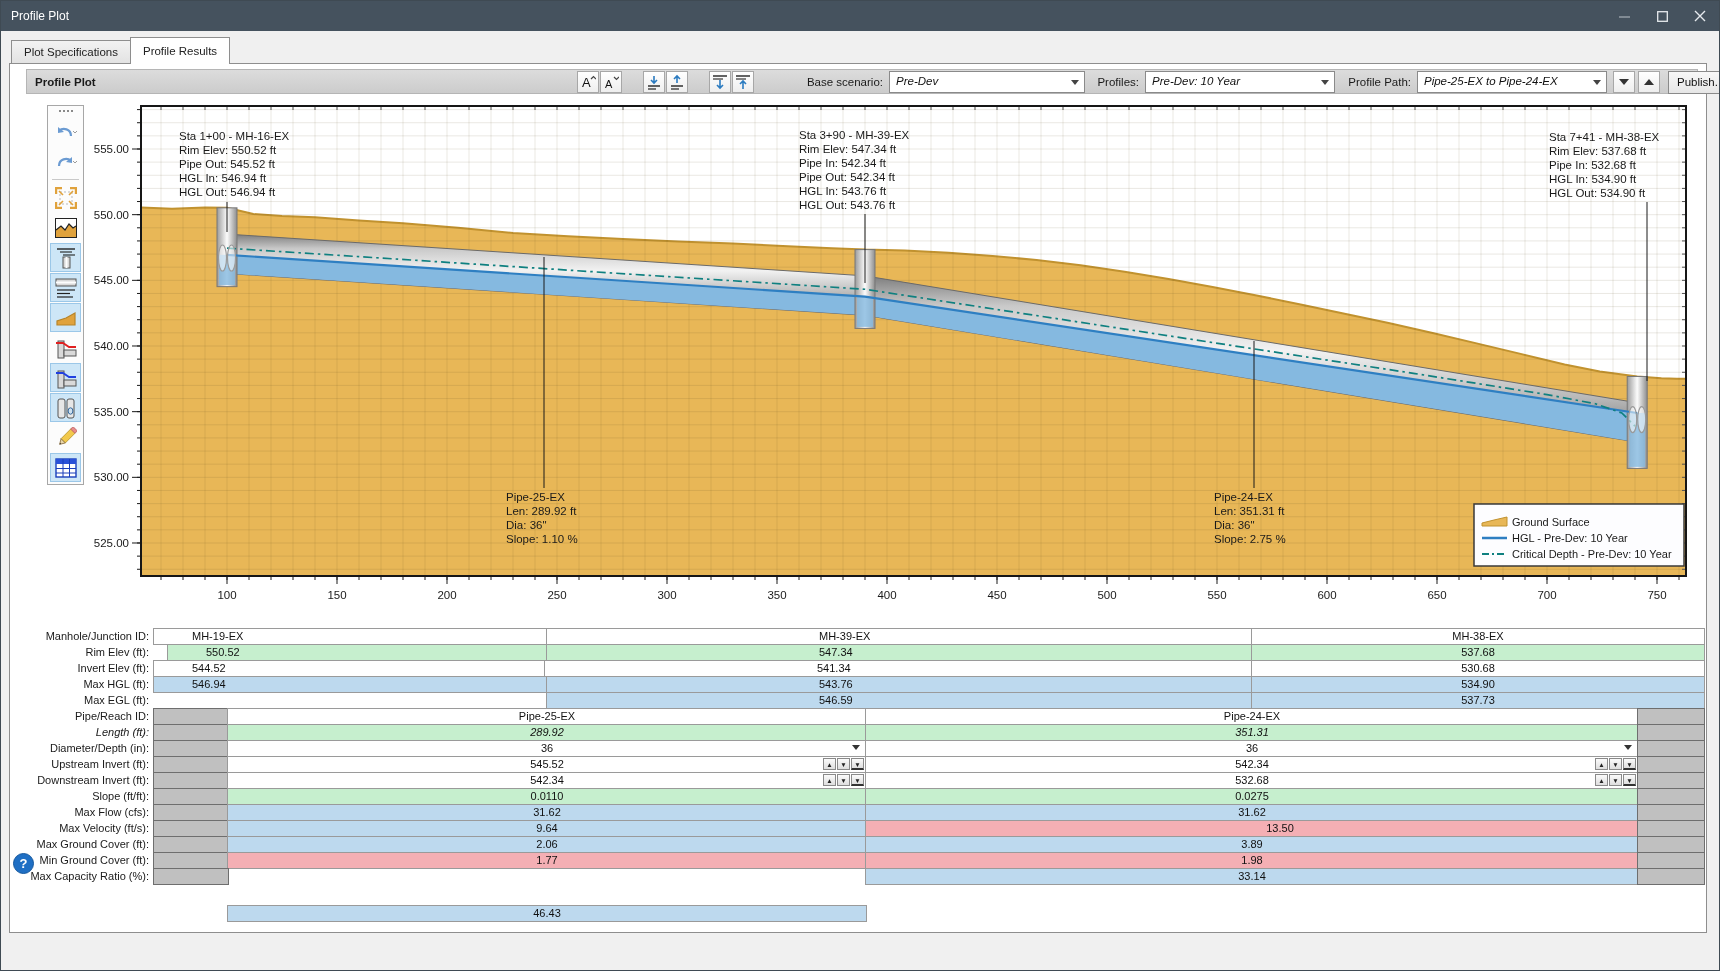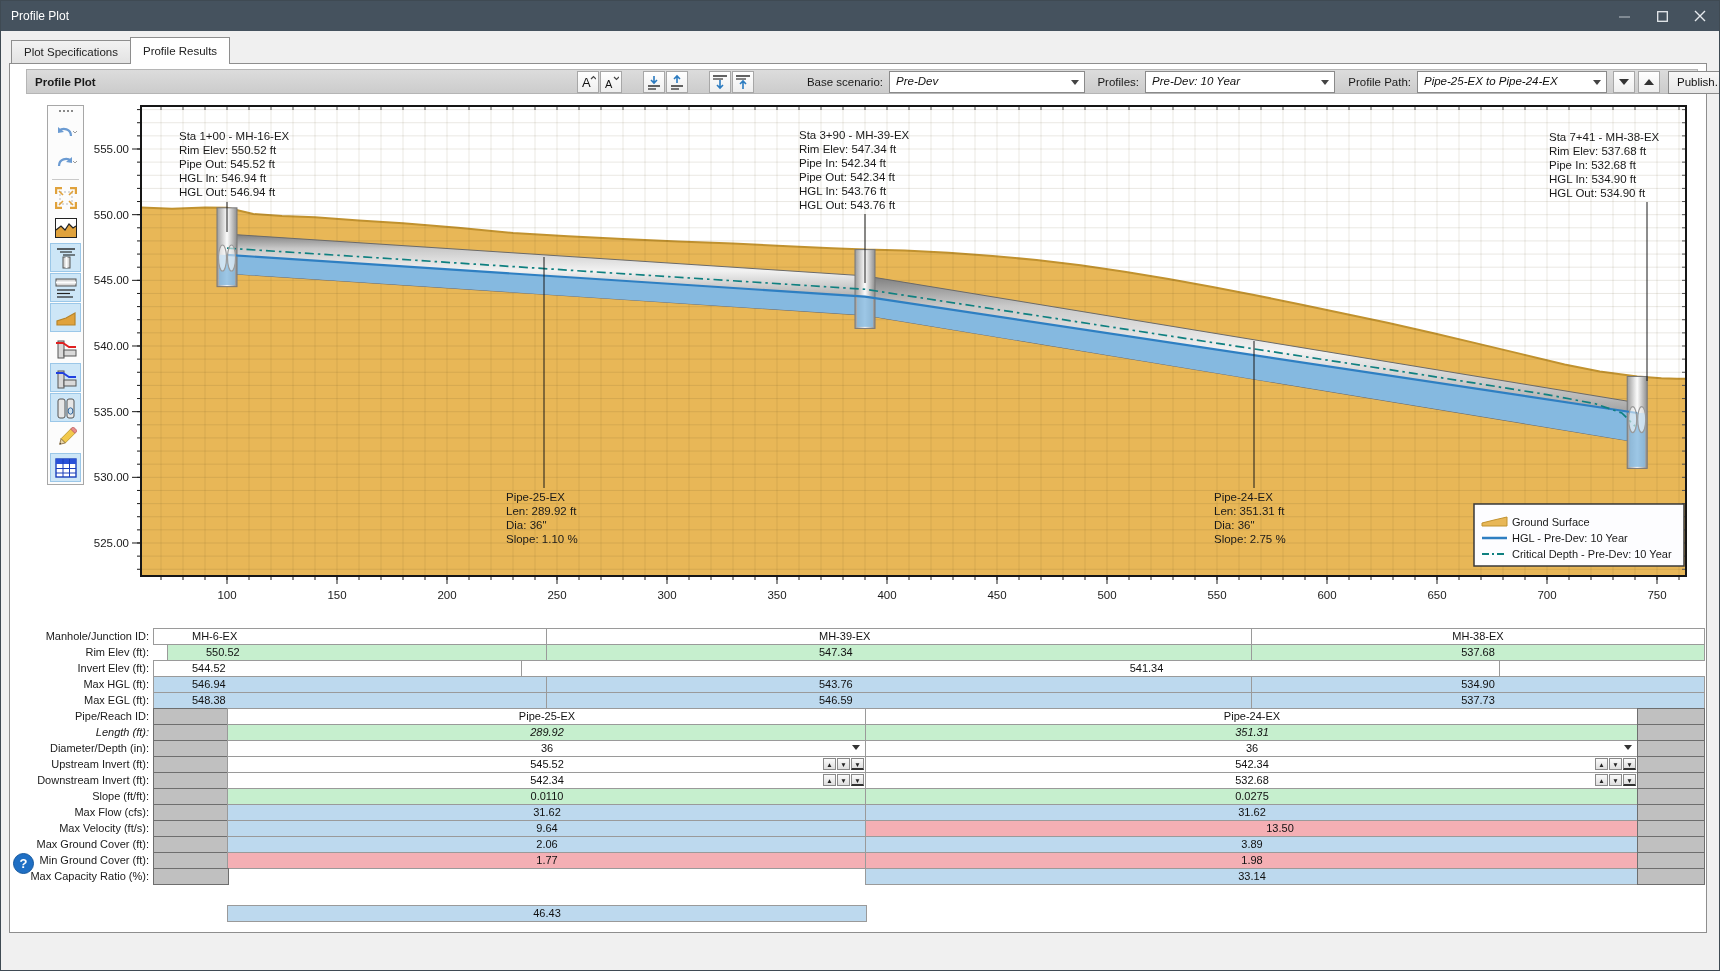--- a/index.html
+++ b/index.html
@@ -701,44 +701,44 @@
       <line x1="1481" y1="537" x2="1506" y2="537" stroke="#2E7FC2" stroke-width="2.5"></line>
       <text x="1511" y="541" font-size="11" font-family="Liberation Sans, sans-serif" fill="#1a1a1a">HGL - Pre-Dev: 10 Year</text>
       <line x1="1481" y1="553" x2="1506" y2="553" stroke="#0F8080" stroke-width="2" stroke-dasharray="7 3 2 3"></line>
       <text x="1511" y="557" font-size="11" font-family="Liberation Sans, sans-serif" fill="#1a1a1a">Critical Depth - Pre-Dev: 10 Year</text>
       <rect x="140" y="105" width="1545" height="470" fill="none" stroke="#161616" stroke-width="2"></rect>
     </svg>
 
   <div id="proftable">
       <div class="trow" style="top: 0px; left: 0px; width: 1710px;">
         <div class="tlab">Manhole/Junction ID:</div>
-        <div class="tcell c-white mh1" style="left: 152px; width: 393px;">MH-6-EX</div>
+        <div class="tcell c-white mh1" style="left: 152px; width: 393px;">MH-19-EX</div>
         <div class="tcell c-white mh2" style="left: 545px; width: 705px;">MH-39-EX</div>
         <div class="tcell c-white" style="left: 1250px; width: 452px;">MH-38-EX</div>
       </div>
       <div class="trow" style="top: 16px; left: 0px; width: 1710px;">
         <div class="tlab">Rim Elev (ft):</div>
         <div class="tcell c-green mh1" style="left: 166px; width: 393px;">550.52</div>
         <div class="tcell c-green mh2" style="left: 545px; width: 705px;">547.34</div>
         <div class="tcell c-green" style="left: 1250px; width: 452px;">537.68</div>
       </div>
       <div class="trow" style="top: 32px; left: 0px; width: 1710px;">
         <div class="tlab">Invert Elev (ft):</div>
         <div class="tcell c-white mh1" style="left: 152px; width: 393px;">544.52</div>
-        <div class="tcell c-white mh2" style="left: 520px; width: 705px; text-align: center;">541.34</div>
+        <div class="tcell c-white mh2" style="left: 543px; width: 705px;">541.34</div>
+        <div class="tcell c-white" style="left: 1250px; width: 452px;">530.68</div>
       </div>
       <div class="trow" style="top: 48px; left: 0px; width: 1710px;">
         <div class="tlab">Max HGL (ft):</div>
         <div class="tcell c-blue mh1" style="left: 152px; width: 393px;">546.94</div>
         <div class="tcell c-blue mh2" style="left: 545px; width: 705px;">543.76</div>
         <div class="tcell c-blue" style="left: 1250px; width: 452px;">534.90</div>
       </div>
       <div class="trow" style="top: 64px; left: 0px; width: 1710px;">
         <div class="tlab">Max EGL (ft):</div>
-        <div class="tcell c-blue mh1" style="left: 152px; width: 393px;">548.38</div>
         <div class="tcell c-blue mh2" style="left: 545px; width: 705px;">546.59</div>
         <div class="tcell c-blue" style="left: 1250px; width: 452px;">537.73</div>
       </div>
       <div class="trow" style="top: 80px; left: 0px; width: 1710px;">
         <div class="tlab">Pipe/Reach ID:</div>
         <div class="tcell c-gray" style="left: 152px; width: 74px;"></div>
         <div class="tcell c-white" style="left: 226px; width: 638px;">Pipe-25-EX</div>
         <div class="tcell c-white" style="left: 864px; width: 772px;">Pipe-24-EX</div>
         <div class="tcell c-gray" style="left: 1636px; width: 66px;"></div>
       </div>

